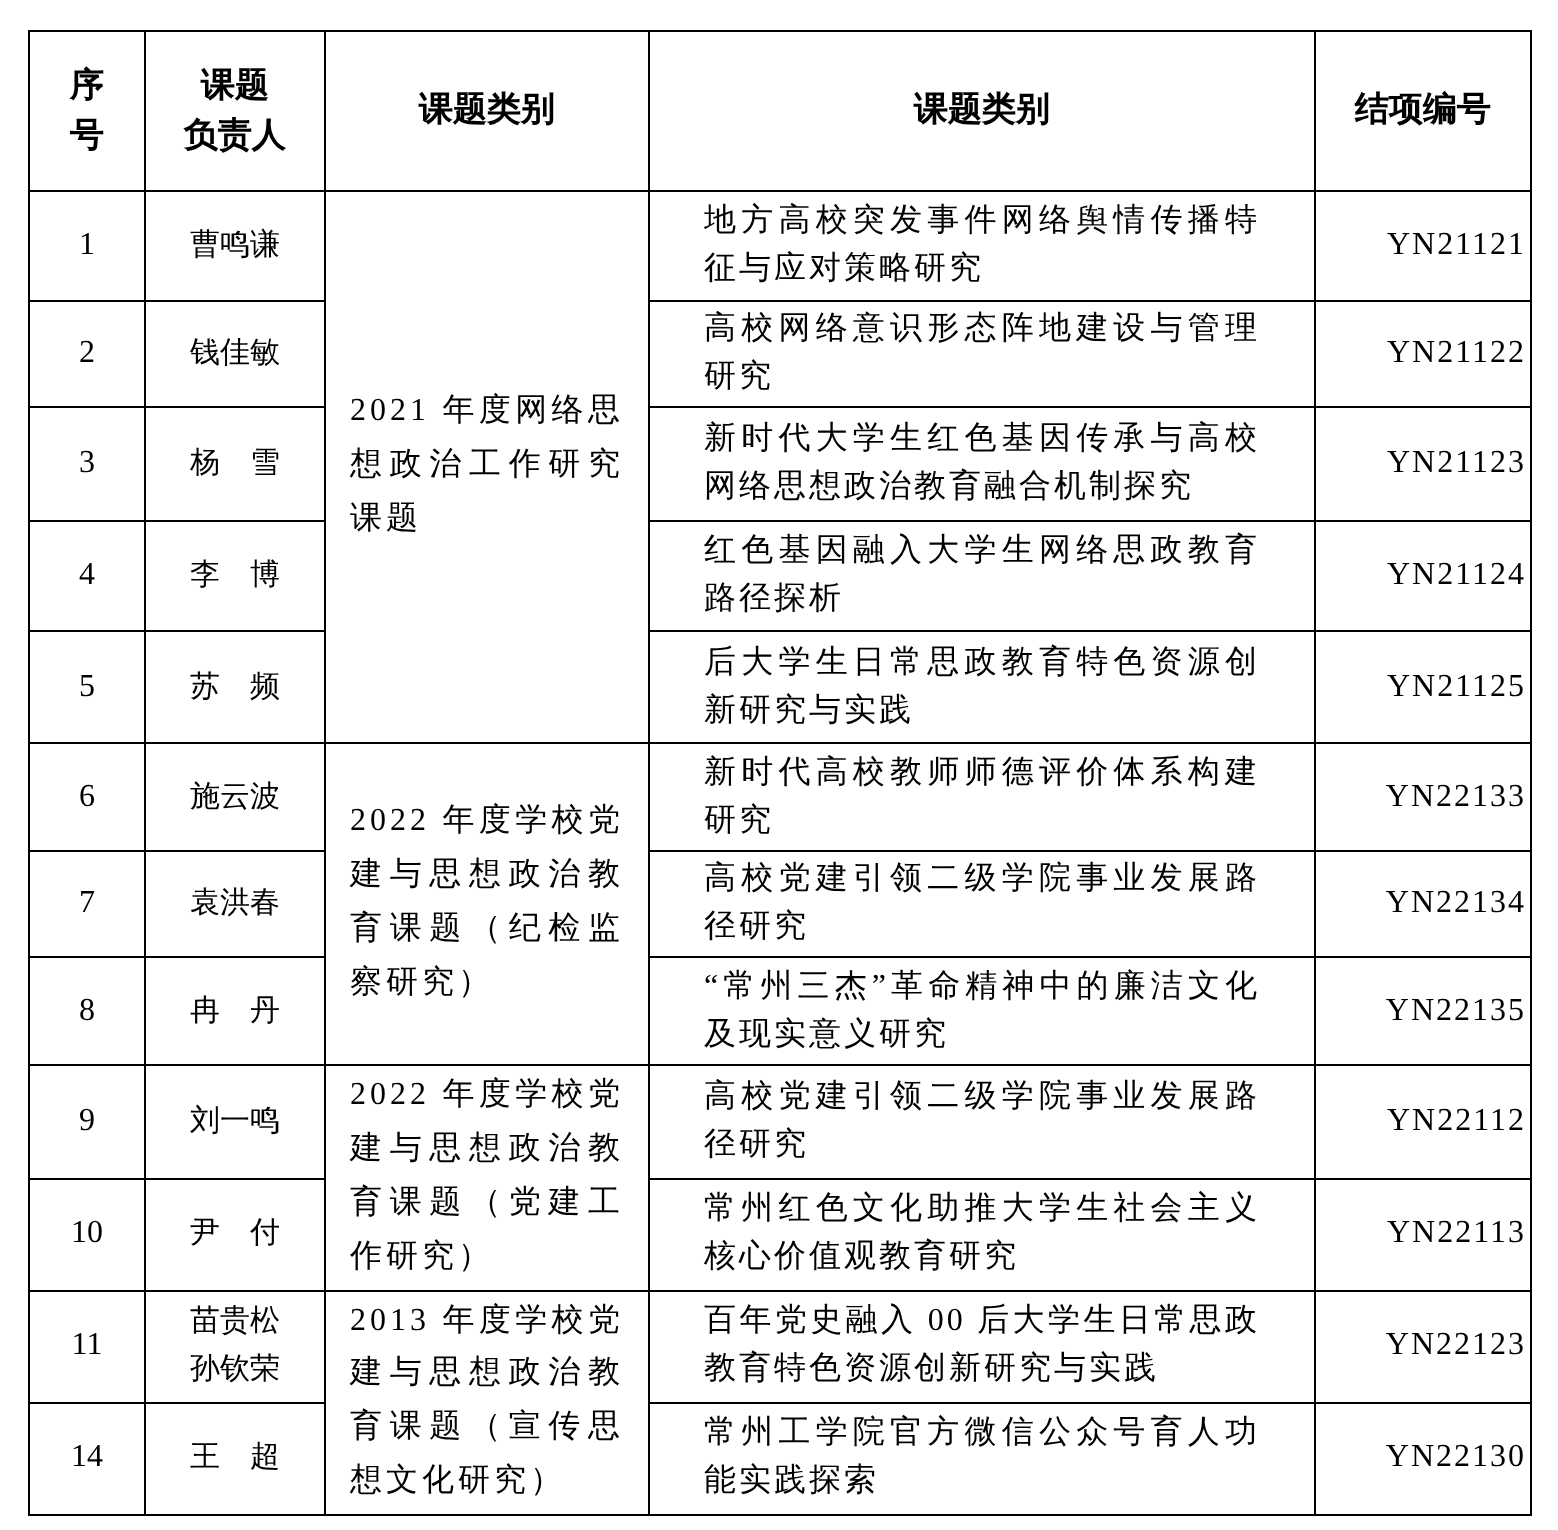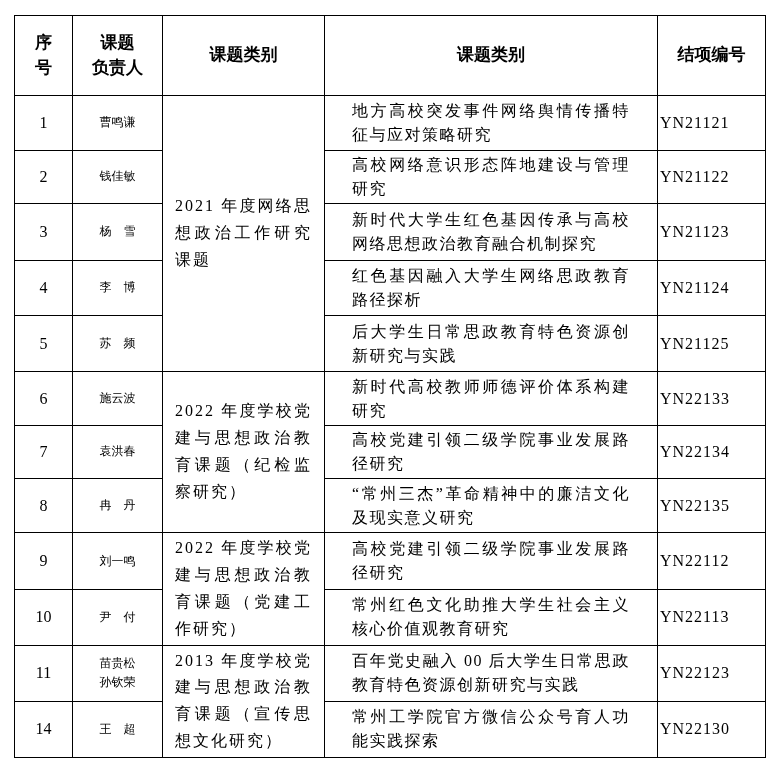--- a/index.html
+++ b/index.html
@@ -38,41 +38,41 @@
     white-space: pre-line;
     padding: 2px;
   }
   td.num {
     text-align: center;
     font-size: 16px;
     padding: 2px;
   }
   td.leader {
     text-align: center;
-    font-size: 12px;
+    font-size: 15px;
     line-height: 1.6;
     white-space: pre-line;
     padding: 2px;
   }
   td.category {
     text-align: justify;
     font-size: 16px;
     line-height: 1.68;
     letter-spacing: 2px;
     padding: 2px 12px;
   }
   td.title {
     text-align: justify;
     font-size: 16px;
     line-height: 1.5;
     letter-spacing: 1.5px;
     padding: 2px 27px;
   }
   td.code {
-    text-align: left;
+    text-align: right;
     font-size: 16px;
     letter-spacing: 1px;
     padding: 2px;
   }
 </style>
 </head>
 <body>
 
 <div class="page">
   <table class="projects">

